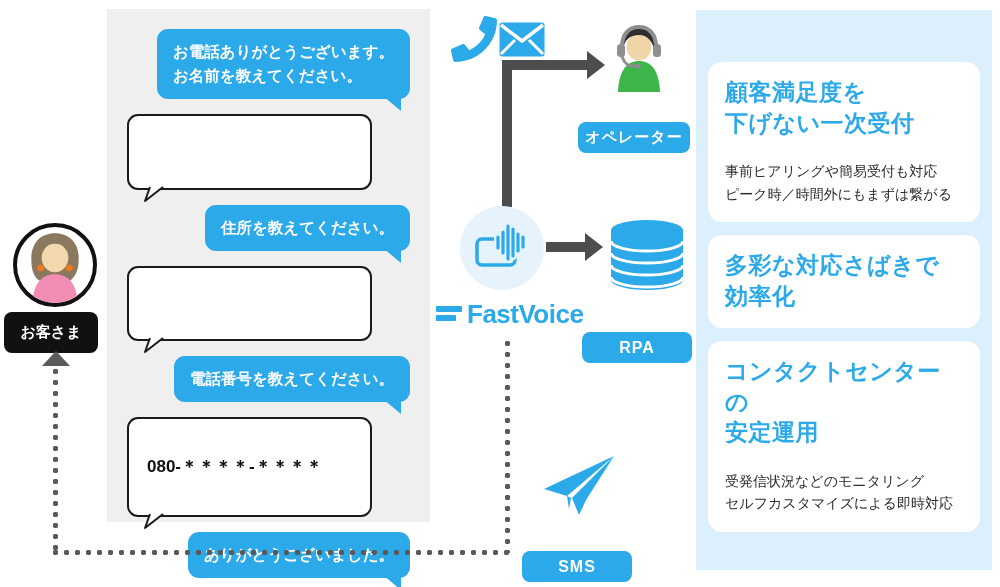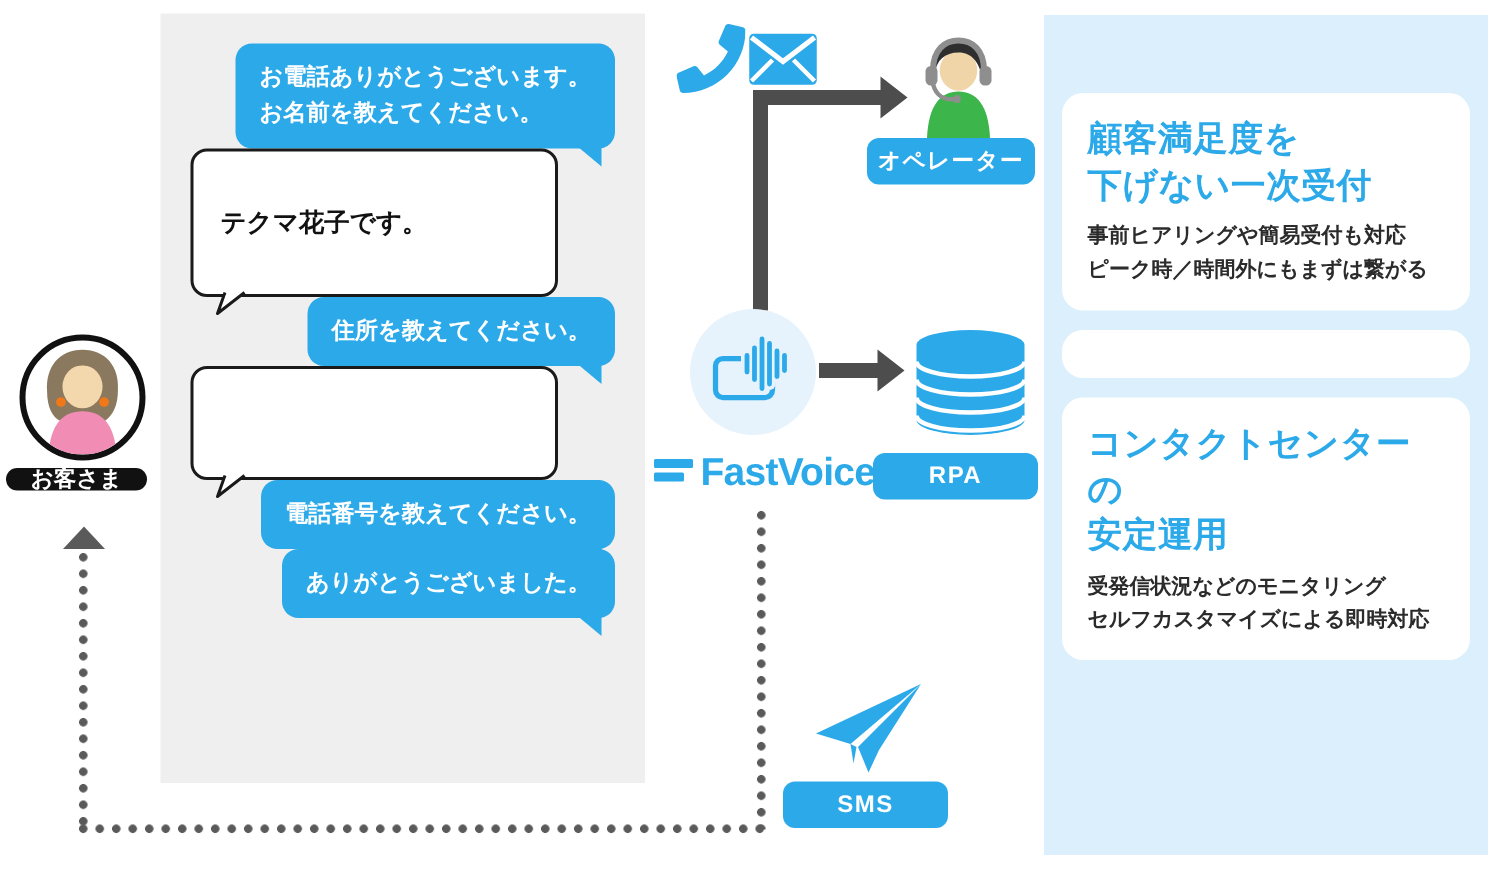--- a/index.html
+++ b/index.html
@@ -9,43 +9,43 @@
     --arrow:#4D4D4D;
     --dot:#5A5A5A;
     --ink:#1A1A1A;
   }
   *{margin:0;padding:0;box-sizing:border-box;}
   body{background:#fff;font-family:"Liberation Sans","DejaVu Sans",sans-serif;}
   .canvas{position:relative;width:1000px;height:587px;background:#fff;overflow:hidden;}
 
   
   .chat-panel{position:absolute;left:107px;top:9px;width:323px;height:513px;background:var(--chat);
-    display:flex;flex-direction:column;padding:20px 20px;}
+    display:flex;flex-direction:column;gap:15px;padding:20px 20px;}
   .bubble{position:relative;border-radius:11px;white-space:pre-line;max-width:285px;}
   .bubble-bot{align-self:flex-end;background:var(--accent);color:#fff;font-size:15.5px;font-weight:600;
     line-height:1.55;padding:11px 16px;}
   .bubble-bot::after{content:"";position:absolute;right:9px;bottom:-12px;width:0;height:0;
     border-top:15px solid var(--accent);border-left:18px solid transparent;}
   .bubble-customer{align-self:flex-start;background:#fff;border:2px solid var(--ink);color:#111;
     font-size:17px;font-weight:700;line-height:1.4;padding:12px 18px;width:245px;}
   .tail-svg{position:absolute;left:12px;bottom:-15px;}
 
   
   .customer-avatar{position:absolute;left:13px;top:223px;width:84px;height:84px;border:4px solid #111;
     border-radius:50%;background:#fff;overflow:hidden;}
-  .customer-pill{position:absolute;left:4px;top:312px;width:94px;height:15px;background:#111;color:#fff;
+  .customer-pill{position:absolute;left:4px;top:312px;width:94px;height:41px;background:#111;color:#fff;
     border-radius:8px;display:flex;align-items:center;justify-content:center;font-size:15px;font-weight:700;}
 
   
   .icon-abs{position:absolute;}
   .arrow-bar{position:absolute;background:var(--arrow);}
   .arrowhead-right{position:absolute;width:0;height:0;border-top:14px solid transparent;
     border-bottom:14px solid transparent;border-left:18px solid var(--arrow);}
   .pill{position:absolute;background:var(--accent);color:#fff;border-radius:8px;display:flex;
-    align-items:center;justify-content:center;font-weight:700;height:31px;font-size:16px;letter-spacing:1px;}
+    align-items:center;justify-content:center;font-weight:700;height:31px;font-size:16px;letter-spacing:1px;margin-top:30px;}
   .voice-circle{position:absolute;left:460px;top:206px;width:84px;height:84px;border-radius:50%;
     background:#E7F3FC;display:flex;align-items:center;justify-content:center;}
   .logo{position:absolute;left:436px;top:299px;display:flex;align-items:flex-start;}
   .logo-mark{position:relative;width:27px;height:24px;margin-right:4px;}
   .logo-mark .bar1{position:absolute;left:0;top:7px;width:26px;height:6px;background:var(--accent);border-radius:1px;}
   .logo-mark .bar2{position:absolute;left:0;top:16px;width:20px;height:6px;background:var(--accent);border-radius:1px;}
   .logo-text{color:var(--accent);font-size:26px;font-weight:800;letter-spacing:-0.5px;}
 
   
   .dots-v{position:absolute;width:7px;background-image:radial-gradient(circle at 3.5px 3.5px,var(--dot) 2.6px,transparent 3px);
@@ -53,43 +53,48 @@
   .dots-h{position:absolute;height:7px;background-image:radial-gradient(circle at 3.5px 3.5px,var(--dot) 2.6px,transparent 3px);
     background-size:11px 7px;background-repeat:repeat-x;}
   .dots-arrowhead{position:absolute;left:42px;top:351px;width:0;height:0;
     border-left:14px solid transparent;border-right:14px solid transparent;border-bottom:15px solid var(--dot);}
 
   
   .right-panel{position:absolute;left:696px;top:10px;width:296px;height:560px;background:var(--panel);
     display:flex;flex-direction:column;gap:13px;padding:52px 12px 0;}
   .feature-card{background:#fff;border-radius:14px;padding:15px 17px 17px;}
   .feature-title{color:var(--accent);font-size:23px;font-weight:800;line-height:1.33;white-space:pre-line;letter-spacing:0.5px;}
-  .feature-body{color:#2B2B2B;font-size:14px;font-weight:700;line-height:1.6;margin-top:7px;white-space:pre-line;}
+  .feature-body{color:#2B2B2B;font-size:14px;font-weight:400;line-height:1.6;margin-top:22px;white-space:pre-line;}
 </style>
 </head>
 <body>
 
 <div class="canvas">
 
   <div class="chat-panel">
     <div class="bubble bubble-bot">お電話ありがとうございます。
 お名前を教えてください。</div>
     <div class="bubble bubble-customer">
-      <span>テクマ花子です。</span>
       <svg class="tail-svg" width="24" height="17">
           <path d="M22 1 L4 15 L9 1" fill="#fff" stroke="#1A1A1A" stroke-width="2" stroke-linejoin="round"></path>
         </svg>
     </div>
     <div class="bubble bubble-bot">住所を教えてください。</div>
     <div class="bubble bubble-customer">
       <svg class="tail-svg" width="24" height="17">
           <path d="M22 1 L4 15 L9 1" fill="#fff" stroke="#1A1A1A" stroke-width="2" stroke-linejoin="round"></path>
         </svg>
     </div>
     <div class="bubble bubble-bot">電話番号を教えてください。</div>
+    <div class="bubble bubble-customer">
+      <span>080-＊＊＊＊-＊＊＊＊</span>
+      <svg class="tail-svg" width="24" height="17">
+          <path d="M22 1 L4 15 L9 1" fill="#fff" stroke="#1A1A1A" stroke-width="2" stroke-linejoin="round"></path>
+        </svg>
+    </div>
     <div class="bubble bubble-bot">ありがとうございました。</div>
   </div>
 
   <div class="customer-avatar">
     <svg width="76" height="76" viewBox="0 0 74 74">
       <path d="M37 6 C22 6 13 17 14 33 C14 44 18 50 22 52 L52 52 C57 48 60 42 60 32 C61 17 52 6 37 6 Z" fill="#8A795E"></path>
       <ellipse cx="37" cy="30" rx="13" ry="14" fill="#F2D8AC"></ellipse>
       <path d="M37 8 C26 8 20 16 21 26 C26 18 32 16 37 16 C44 16 49 20 53 28 C54 16 48 8 37 8 Z" fill="#8A795E"></path>
       <circle cx="23" cy="40" r="3.2" fill="#F07818"></circle>
       <circle cx="51" cy="40" r="3.2" fill="#F07818"></circle>
@@ -177,20 +182,22 @@
   <div class="pill" style="left:522px;top:521px;width:110px;">SMS</div>
 
   <div class="right-panel">
     <div class="feature-card">
       <div class="feature-title">顧客満足度を
 下げない一次受付</div>
       <div class="feature-body">事前ヒアリングや簡易受付も対応
 ピーク時／時間外にもまずは繋がる</div>
     </div>
     <div class="feature-card">
+      <div class="feature-title">多彩な対応さばきで
+効率化</div>
     </div>
     <div class="feature-card">
       <div class="feature-title">コンタクトセンターの
 安定運用</div>
       <div class="feature-body">受発信状況などのモニタリング
 セルフカスタマイズによる即時対応</div>
     </div>
   </div>
 
 </div>

